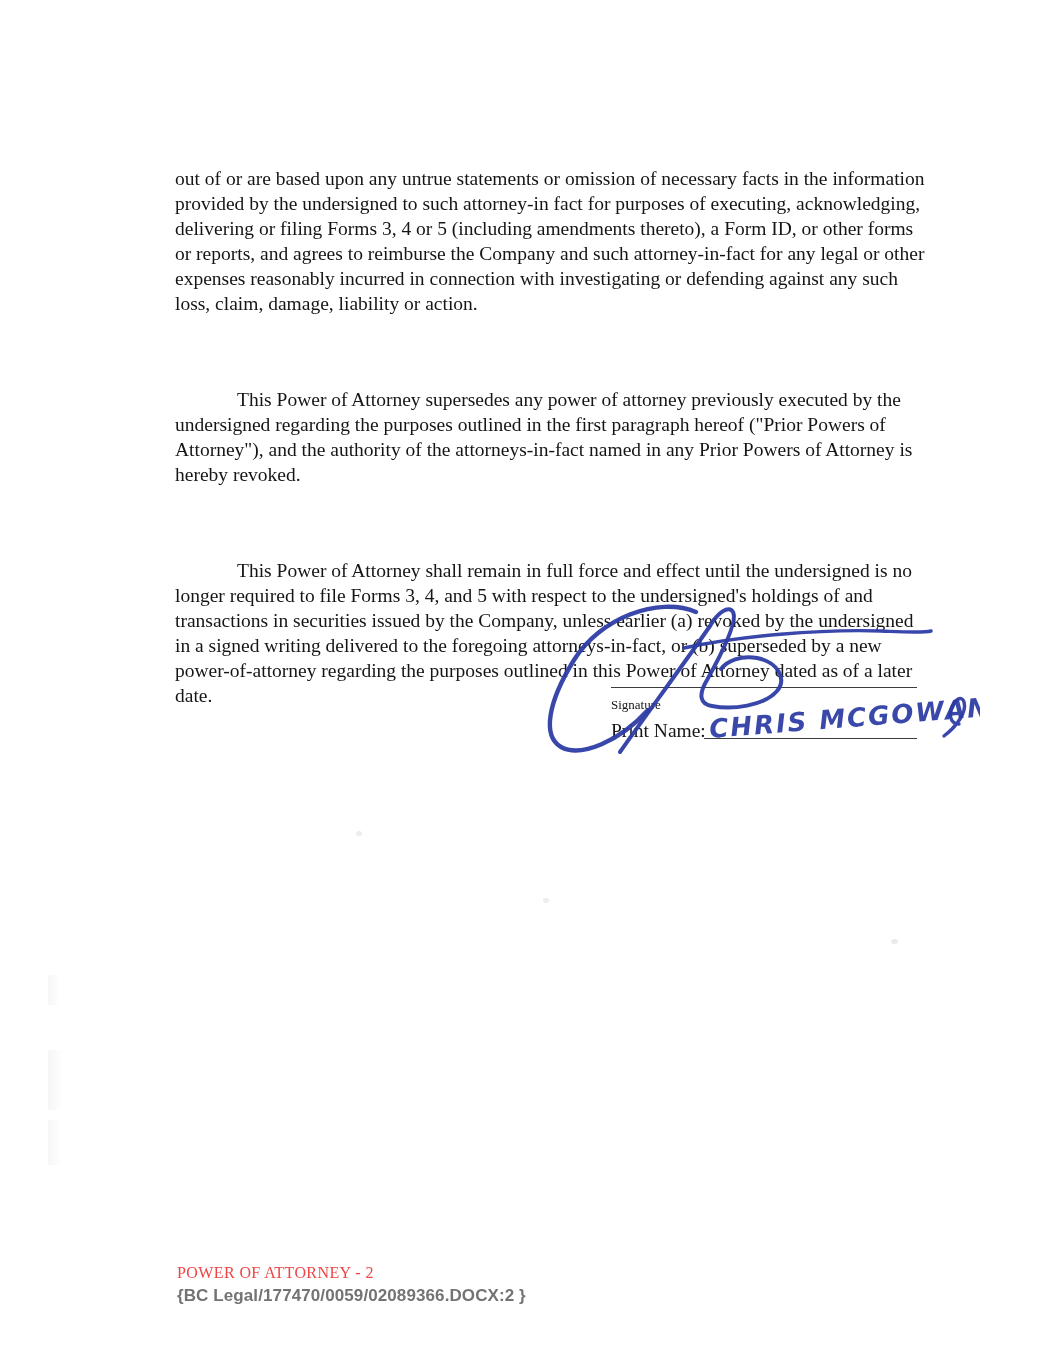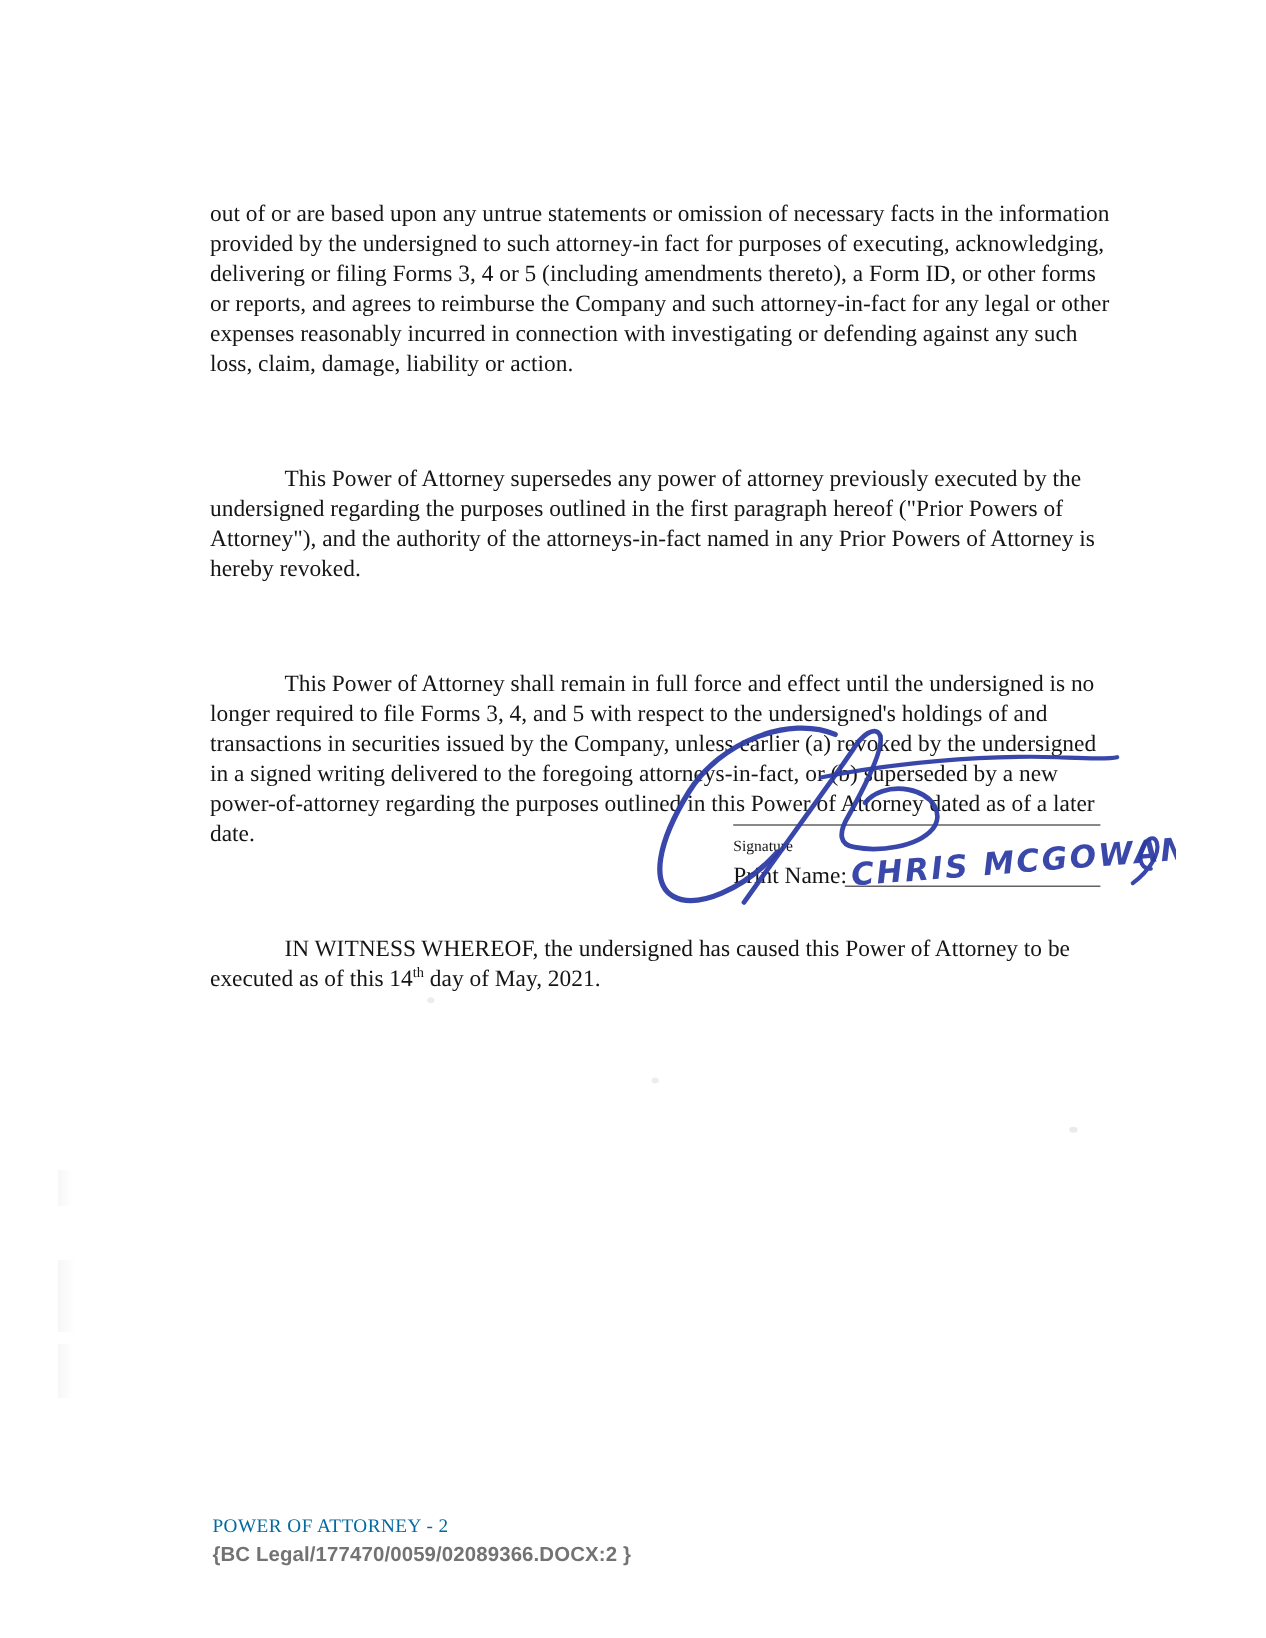--- a/index.html
+++ b/index.html
@@ -55,21 +55,21 @@
     z-index: 5;
   }
   .footer {
     position: absolute;
     left: 129px; top: 1264px;
   }
   .footer-title {
     font-family: "Liberation Serif", serif;
     font-size: 16px;
     letter-spacing: 0.4px;
-    color: #0369a1;
+    color: #ef4444;
   }
   .footer-docid {
     margin-top: 4px;
     font-family: "Liberation Sans", sans-serif;
     font-size: 17px;
     font-weight: 600;
     letter-spacing: 0.1px;
     color: #737373;
   }
   
@@ -100,22 +100,20 @@
     <p class="para indent">This Power of Attorney supersedes any power of attorney previously executed by the
 undersigned regarding the purposes outlined in the first paragraph hereof ("Prior Powers of
 Attorney"), and the authority of the attorneys-in-fact named in any Prior Powers of Attorney is
 hereby revoked.</p>
     <p class="para indent">This Power of Attorney shall remain in full force and effect until the undersigned is no
 longer required to file Forms 3, 4, and 5 with respect to the undersigned's holdings of and
 transactions in securities issued by the Company, unless earlier (a) revoked by the undersigned
 in a signed writing delivered to the foregoing attorneys-in-fact, or (b) superseded by a new
 power-of-attorney regarding the purposes outlined in this Power of Attorney dated as of a later
 date.</p>
-    <p class="para indent"><span>IN WITNESS WHEREOF, the undersigned has caused this Power of Attorney to be
-executed as of this 14</span><sup>th</sup><span> day of May, 2021.</span></p>
   </div>
 
   <div class="sig-rule"></div>
   <div class="sig-label">Signature</div>
   <div class="printname-label">Print Name:</div>
   <div class="printname-rule"></div>
 
   <svg class="ink-svg" viewBox="0 0 440 170" xmlns="http://www.w3.org/2000/svg">
     <g fill="none" stroke="#2e3da6" stroke-linecap="round" stroke-linejoin="round">
 

